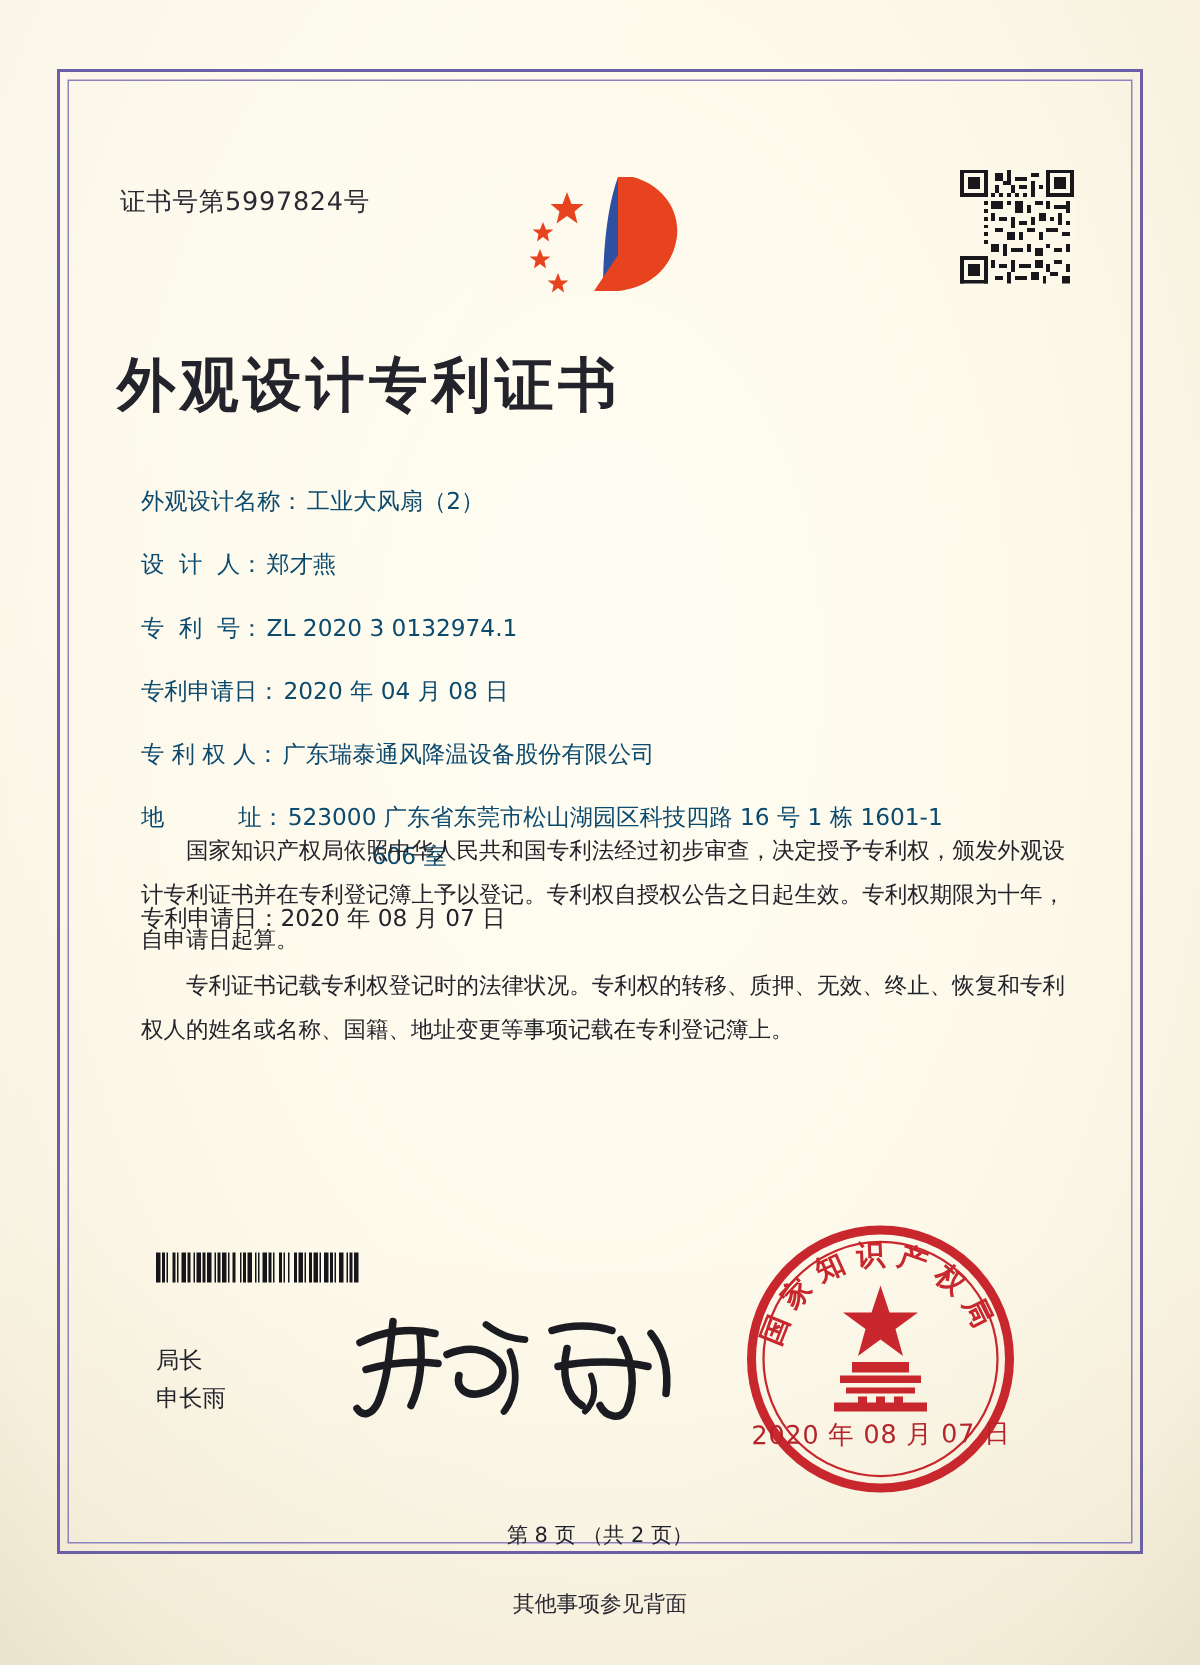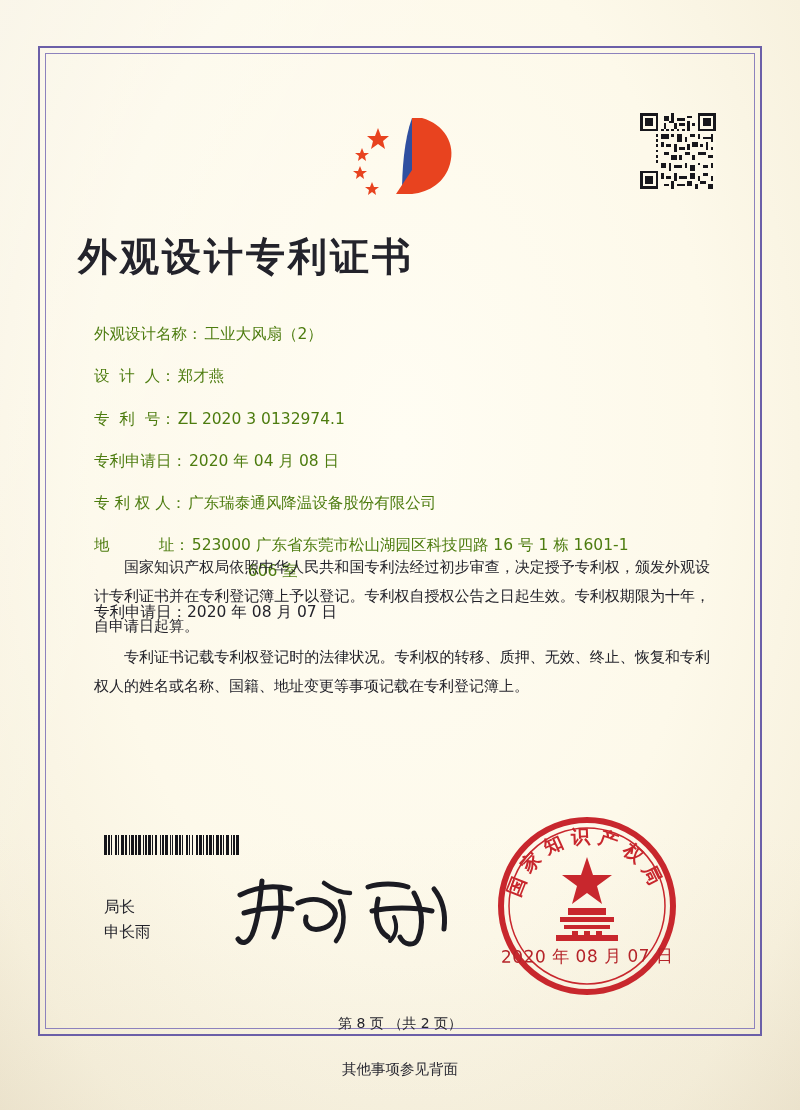--- a/index.html
+++ b/index.html
@@ -117,21 +117,21 @@
     position: absolute;
     left: 16px;
     top: 228px;
     width: 620px;
   }
   .field-row {
     display: flex;
     align-items: flex-start;
     margin-bottom: 19px;
     font-size: 15.5px;
-    color: #4d7c0f;
+    color: #0c4a6e;
     font-family: "DejaVu Sans", sans-serif;
     line-height: 1.5;
   }
   .field-label {
     white-space: pre;
     flex: 0 0 auto;
   }
   .field-value {
     flex: 1 1 auto;
     padding-left: 2px;
@@ -248,20 +248,21 @@
 
 <div class="frame-outer"></div>
 <div class="frame-inner"></div>
 <div class="frame-corner fc-tl"></div>
 <div class="frame-corner fc-tr"></div>
 <div class="frame-corner fc-bl"></div>
 <div class="frame-corner fc-br"></div>
 
 <div class="content">
 
+  <div class="cert-no">证书号第5997824号</div>
 
   <div class="logo">
     <svg width="128" height="100" viewBox="0 0 128 100">
 
       <path d="M82 8 C104 14 116 34 110 54 C105 72 90 82 72 84 L72 8 Z" fill="#e8431f"></path>
       <path d="M72 8 L72 84 L62 84 C62 60 64 30 72 8 Z" fill="#2f4fa0"></path>
       <path d="M56 84 L72 84 L72 60 Z" fill="#e8431f"></path>
 
       <polygon fill="#e8431f" points="38,18 41,26 49,26 43,31 45,39 38,34 31,39 33,31 27,26 35,26"></polygon>
       <polygon fill="#e8431f" points="22,38 24,43 29,43 25,46 26,51 22,48 18,51 19,46 15,43 20,43"></polygon>

